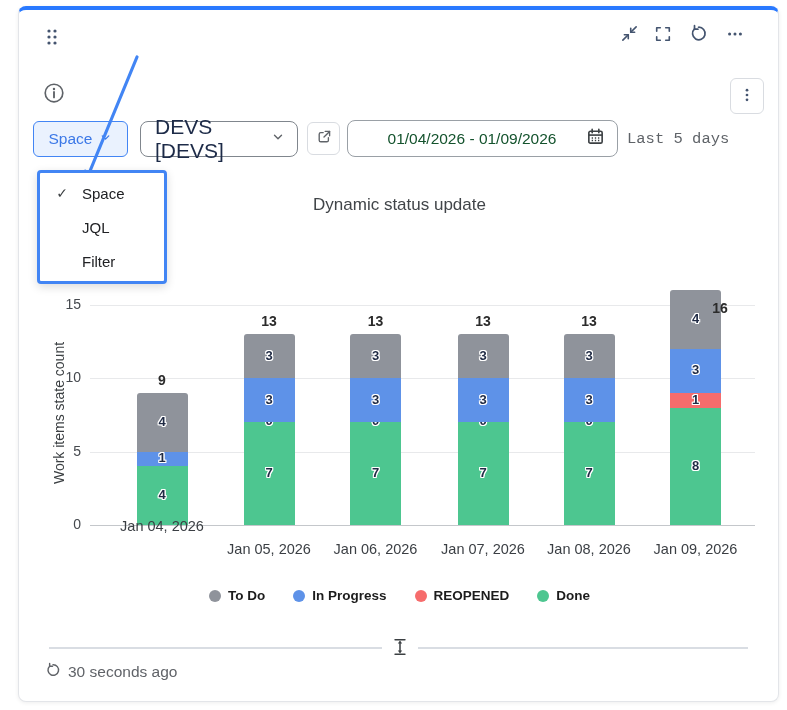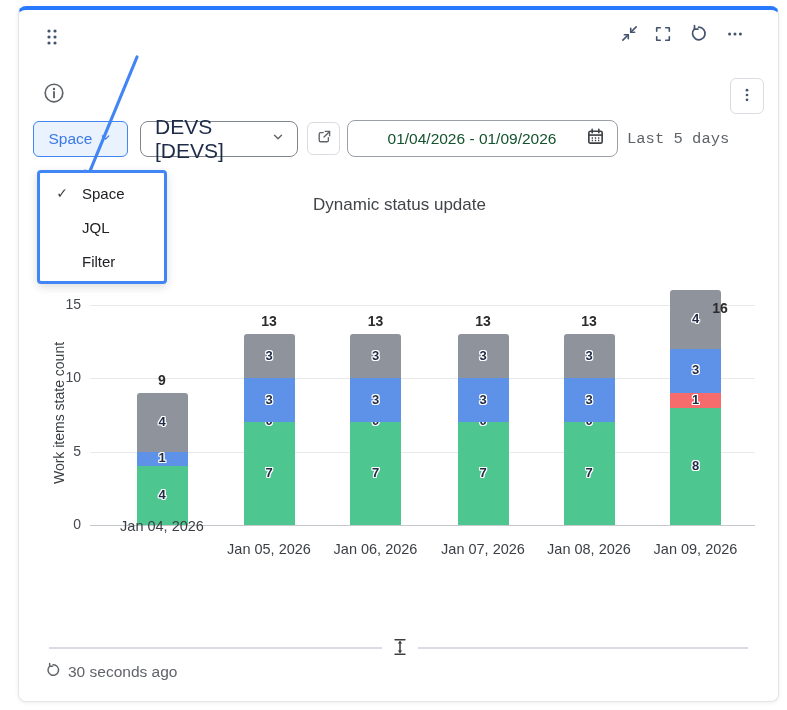--- a/index.html
+++ b/index.html
@@ -283,20 +283,38 @@
       <div class="seg" style="left: 651px; top: 382.997px; width: 51px; height: 14.667px; background: rgb(246, 108, 108);"></div>
       <div class="seg-label" style="left: 676.5px; top: 381.83px;">1</div>
       <div class="seg" style="left: 651px; top: 338.996px; width: 51px; height: 44.001px; background: rgb(94, 146, 232);"></div>
       <div class="seg-label" style="left: 676.5px; top: 352.496px;">3</div>
       <div class="seg" style="left: 651px; top: 280.328px; width: 51px; height: 58.668px; background: rgb(143, 147, 155); border-radius: 3px 3px 0px 0px;"></div>
       <div class="seg-label" style="left: 676.5px; top: 301.162px;">4</div>
       <div class="total-label" style="left: 701px; top: 259.328px; margin-top: 31px;">16</div>
       <div class="xlabel" style="left: 676.5px; top: 531px;">Jan 09, 2026</div>
     </div>
 
+  <div class="abs legend" id="legend">
+      <div class="legend-item">
+        <span class="legend-dot" style="background: rgb(143, 147, 155);"></span>
+        <span class="legend-text">To Do</span>
+      </div>
+      <div class="legend-item">
+        <span class="legend-dot" style="background: rgb(94, 146, 232);"></span>
+        <span class="legend-text">In Progress</span>
+      </div>
+      <div class="legend-item">
+        <span class="legend-dot" style="background: rgb(246, 108, 108);"></span>
+        <span class="legend-text">REOPENED</span>
+      </div>
+      <div class="legend-item">
+        <span class="legend-dot" style="background: rgb(77, 198, 144);"></span>
+        <span class="legend-text">Done</span>
+      </div>
+    </div>
 
   <div class="abs divider-l"></div>
   <div class="abs divider-r"></div>
   <button class="abs resize-handle">
     <span>
       <svg width="18" height="20" viewBox="0 0 20 22" fill="none" stroke="#3c4043" stroke-width="1.7" stroke-linecap="round">
         <path d="M4.5 3 H15.5"></path>
           <path d="M4.5 19 H15.5"></path>
           <path d="M10 6 V16"></path>
         <polygon points="10,3.8 7.6,7 12.4,7" fill="#3c4043" stroke="none"></polygon>

